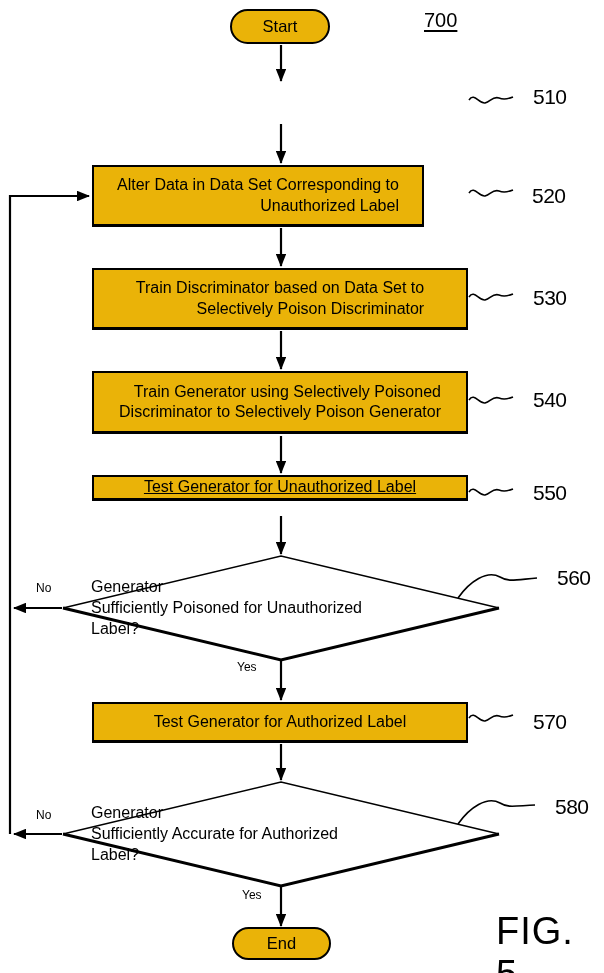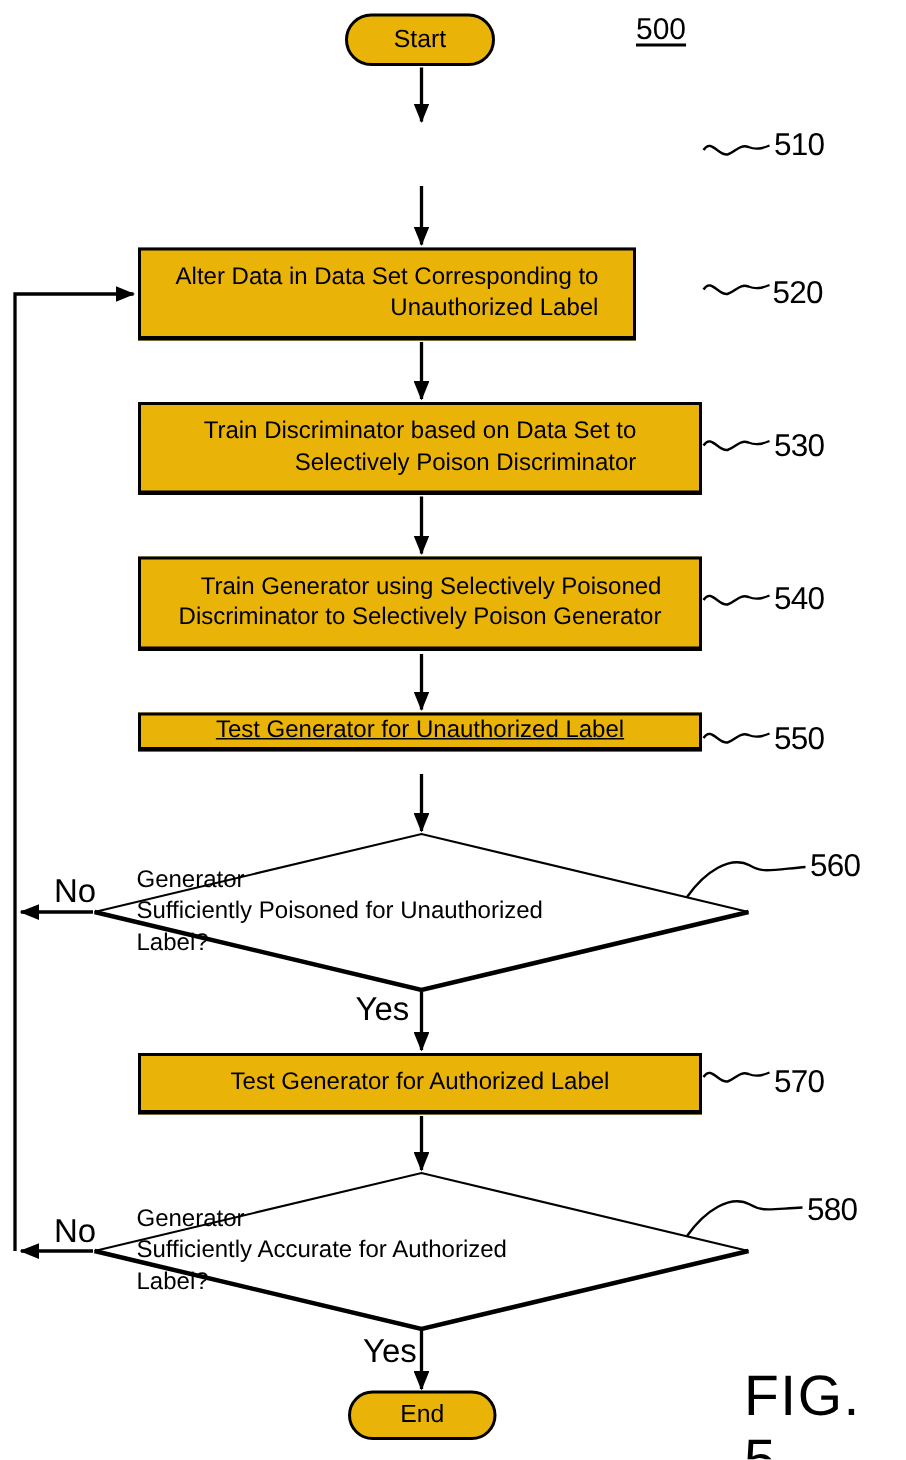--- a/index.html
+++ b/index.html
@@ -18,23 +18,23 @@
     font-size:16px; line-height:20.5px; white-space:pre-line; padding:0 4px;
   }
   .terminal {
     border:2px solid #000; border-radius:18px; font-size:16.5px;
   }
   .decision-text {
     position:absolute; text-align:left; font-size:16px; line-height:21px;
     white-space:pre-line; background:transparent;
   }
   .ref {
-    position:absolute; font-size:21px; letter-spacing:-0.5px;
+    position:absolute; font-size:21px; letter-spacing:-0.5px;margin-left:17px;
   }
-  .branch { position:absolute; font-size:22px;text-align:right; }
+  .branch { position:absolute; font-size:12px;text-align:right; }
   .fig-num {
     position:absolute; left:424px; top:9px; font-size:20px;
     text-decoration:underline; text-underline-offset:3px;
   }
   .fig-caption {
     position:absolute; left:496px; top:910px; font-size:38px; letter-spacing:1px;
   }
 </style>
 </head>
 <body>
@@ -83,21 +83,21 @@
       <path d="M469,193 c5,-8 10,4 16,3 c6,-2 8,-7 14,-5 c5,2 9,1 14,-1"></path>
       <path d="M469,297 c5,-8 10,4 16,3 c6,-2 8,-7 14,-5 c5,2 9,1 14,-1"></path>
       <path d="M469,400 c5,-8 10,4 16,3 c6,-2 8,-7 14,-5 c5,2 9,1 14,-1"></path>
       <path d="M469,492 c5,-8 10,4 16,3 c6,-2 8,-7 14,-5 c5,2 9,1 14,-1"></path>
       <path d="M458,598 C470,581 487,570 500,577 C508,582 514,580 537,578"></path>
       <path d="M469,718 c5,-8 10,4 16,3 c6,-2 8,-7 14,-5 c5,2 9,1 14,-1"></path>
       <path d="M458,824 C470,807 487,796 500,803 C508,808 514,806 535,805"></path>
     </g>
   </svg>
 
-  <span class="fig-num">500</span>
+  <span class="fig-num">700</span>
   <span class="fig-caption">FIG. 5</span>
 
   <div class="node terminal" style="left:230px; top:9px; width:100px; height:35px;">Start</div>
   <div class="node terminal" style="left:232px; top:927px; width:99px; height:33px;">End</div>
 
   <div class="node process" style="left:92px; top:165px; width:332px; height:62px;">Alter Data in Data Set Corresponding to
 Unauthorized Label</div>
   <div class="node process" style="left:92px; top:268px; width:376px; height:62px;">Train Discriminator based on Data Set to
 Selectively Poison Discriminator</div>
   <div class="node process" style="left:92px; top:371px; width:376px; height:63px;">Train Generator using Selectively Poisoned

